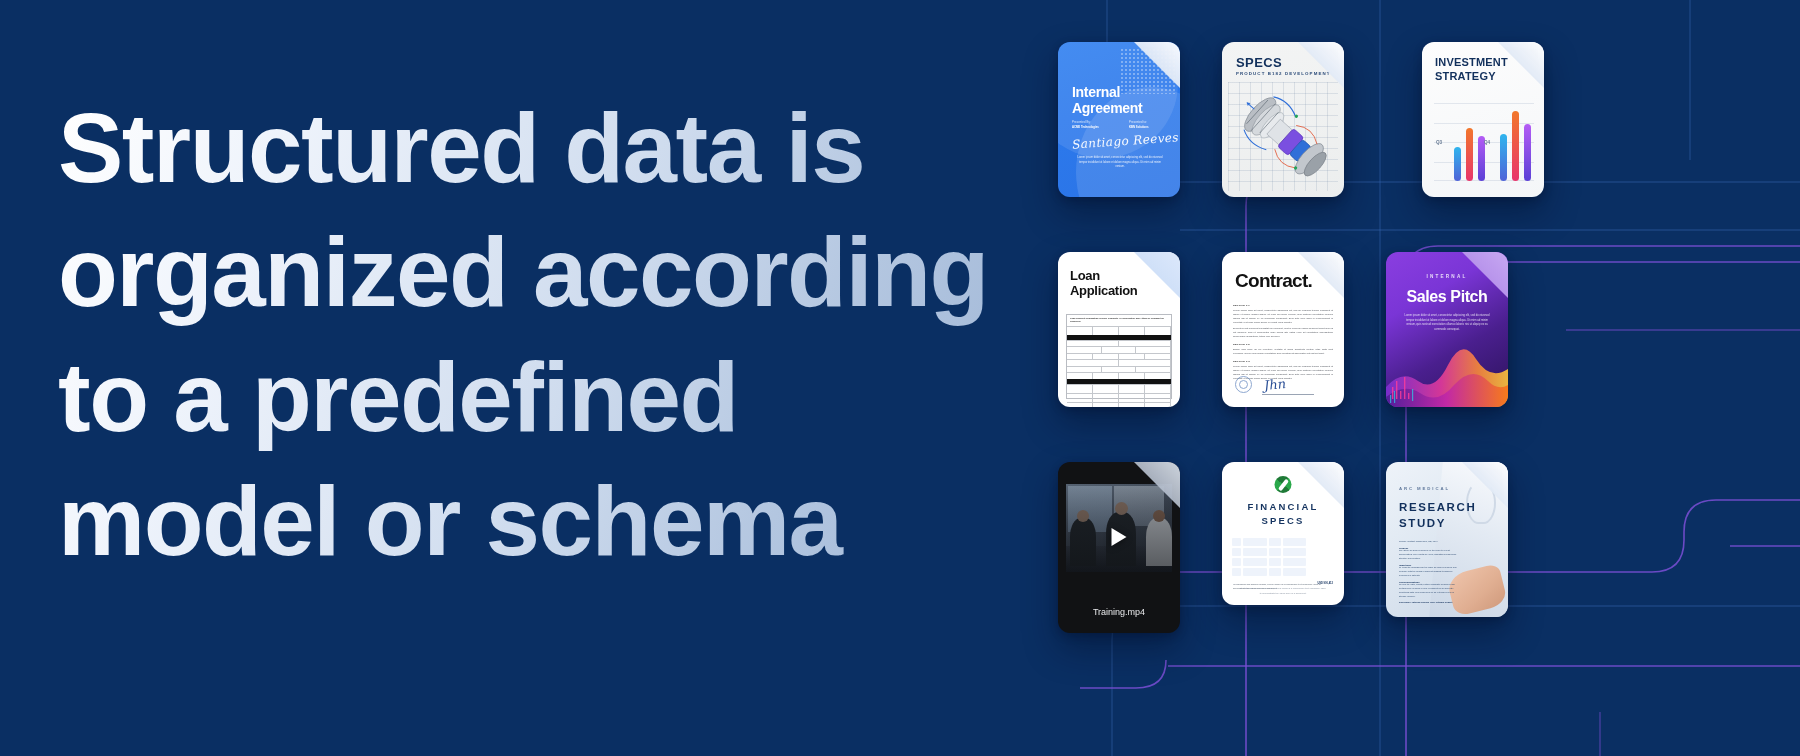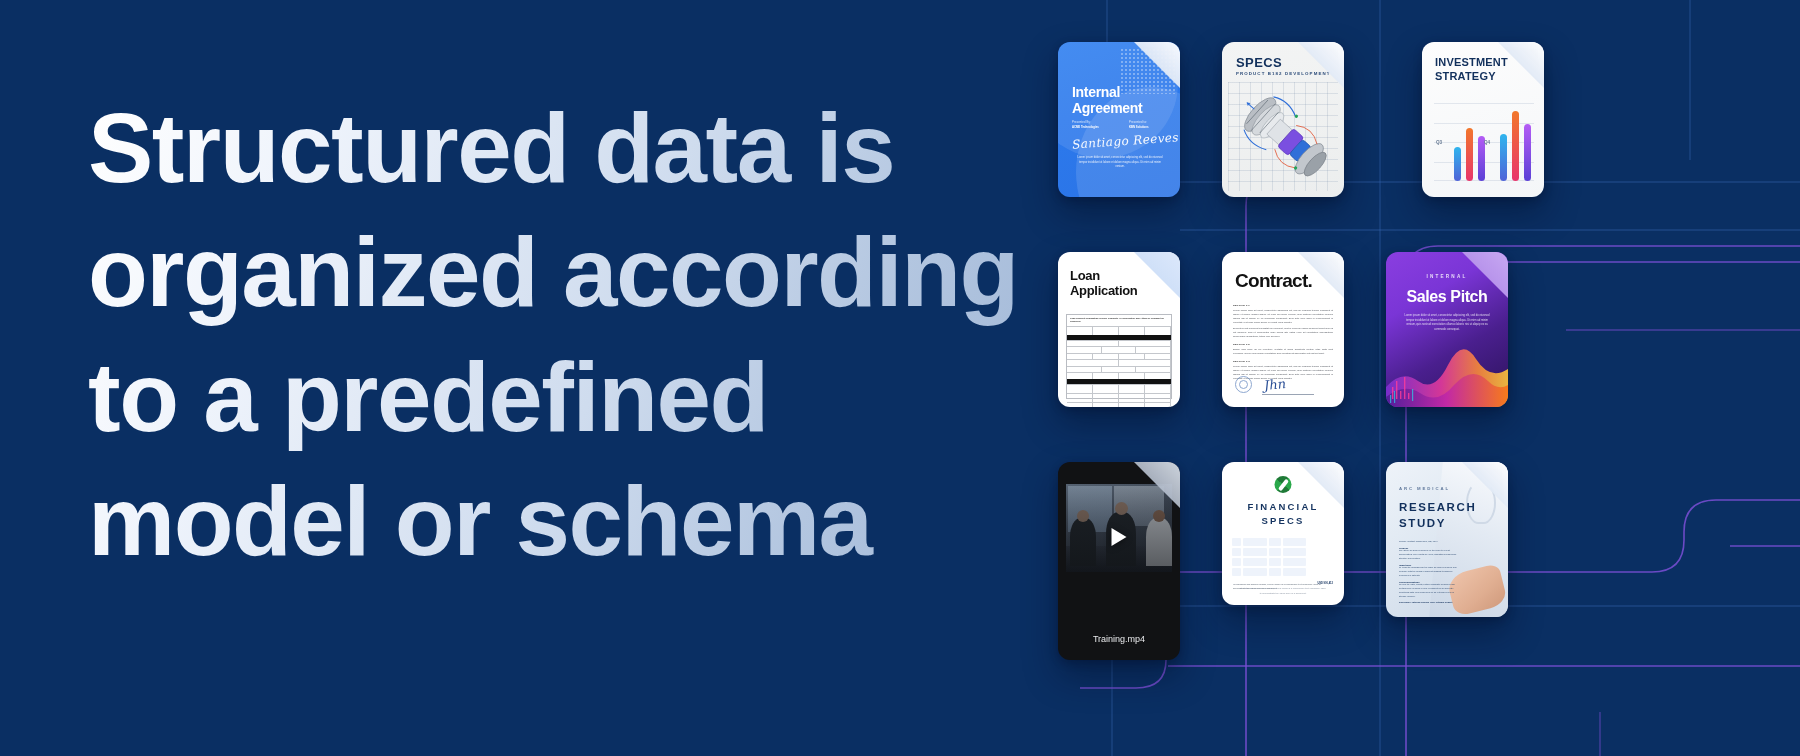--- a/index.html
+++ b/index.html
@@ -16,21 +16,21 @@
   }
   .bg-lines{ position:absolute; inset:0; }
 
   
   .headline{
     position:absolute; left:58px; top:86px; width:940px;
     font-size:98px; font-weight:700; line-height:1.27;
     letter-spacing:-1.5px;
     background:linear-gradient(112deg,#ffffff 0%,#eef3fb 22%,#cfdcee 55%,#b3c6e0 78%,#9fb6d6 100%);
     -webkit-background-clip:text; background-clip:text;
-    color:transparent;margin-left:30px; -webkit-text-fill-color:transparent;
+    color:transparent; -webkit-text-fill-color:transparent;
   }
   .headline span{ display:block; }
 
   
   .cards{ position:absolute; left:1050px; top:0; width:750px; height:756px; }
   .card{
     position:absolute; border-radius:12px;
     box-shadow:0 16px 34px rgba(2,14,40,.45), 0 3px 9px rgba(2,14,40,.3);
     overflow:hidden;
   }
@@ -44,21 +44,21 @@
     background:linear-gradient(225deg, rgba(215,222,232,.95) 0%, rgba(150,162,180,.85) 100%);
   }
 
   
   .c1{ left:8px;   top:42px;  width:122px; height:155px; }
   .c2{ left:172px; top:42px;  width:122px; height:155px; }
   .c3{ left:336px; top:42px;  width:122px; height:155px; }
   .c4{ left:8px;   top:252px; width:122px; height:155px; }
   .c5{ left:172px; top:252px; width:122px; height:155px; }
   .c6{ left:336px; top:252px; width:122px; height:155px; }
-  .c7{ left:8px;   top:462px; width:122px; height:198px; }
+  .c7{ left:8px;   top:462px; width:122px; height:171px; }
   .c8{ left:172px; top:462px; width:122px; height:143px; }
   .c9{ left:336px; top:462px; width:122px; height:155px; }
 
   
   .opag{ background:linear-gradient(160deg,#2f7ff0 0%,#2c79ec 40%,#2b74e6 100%); }
   .opag .blob1{ position:absolute; left:-30px; top:-34px; width:150px; height:150px;
     border-radius:50%; background:rgba(255,255,255,.10); }
   .opag .blob2{ position:absolute; right:-46px; bottom:-60px; width:150px; height:170px;
     border-radius:50%; background:rgba(255,255,255,.12); }
   .opag .dots{ position:absolute; right:4px; top:6px; width:56px; height:46px;

